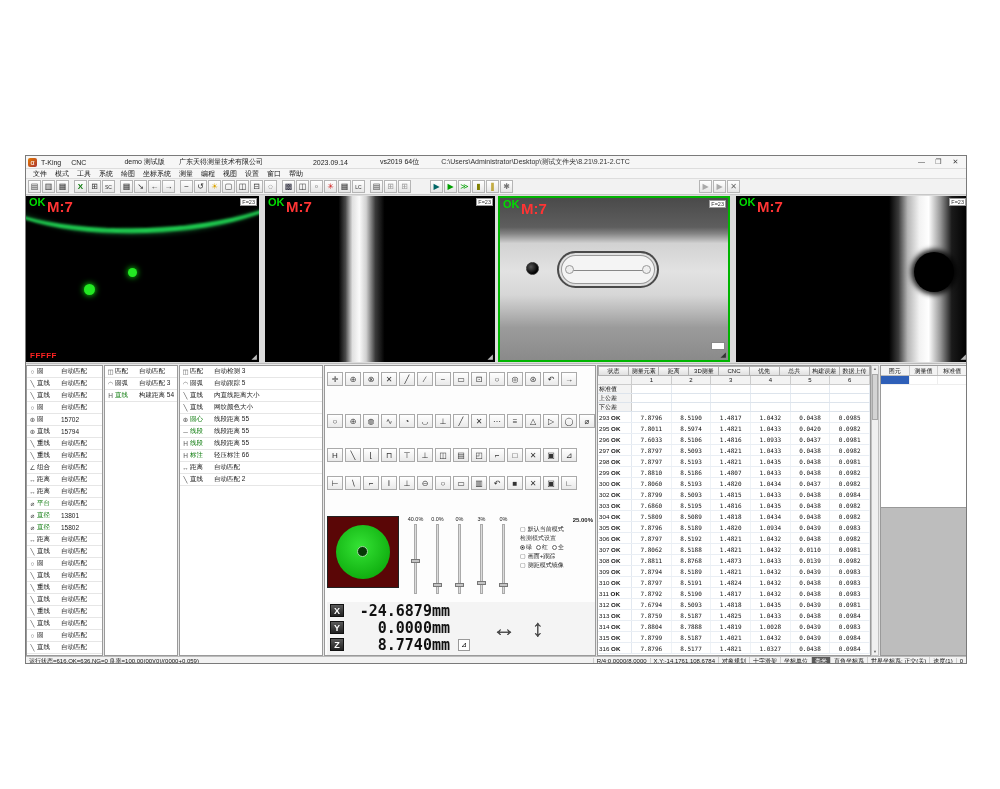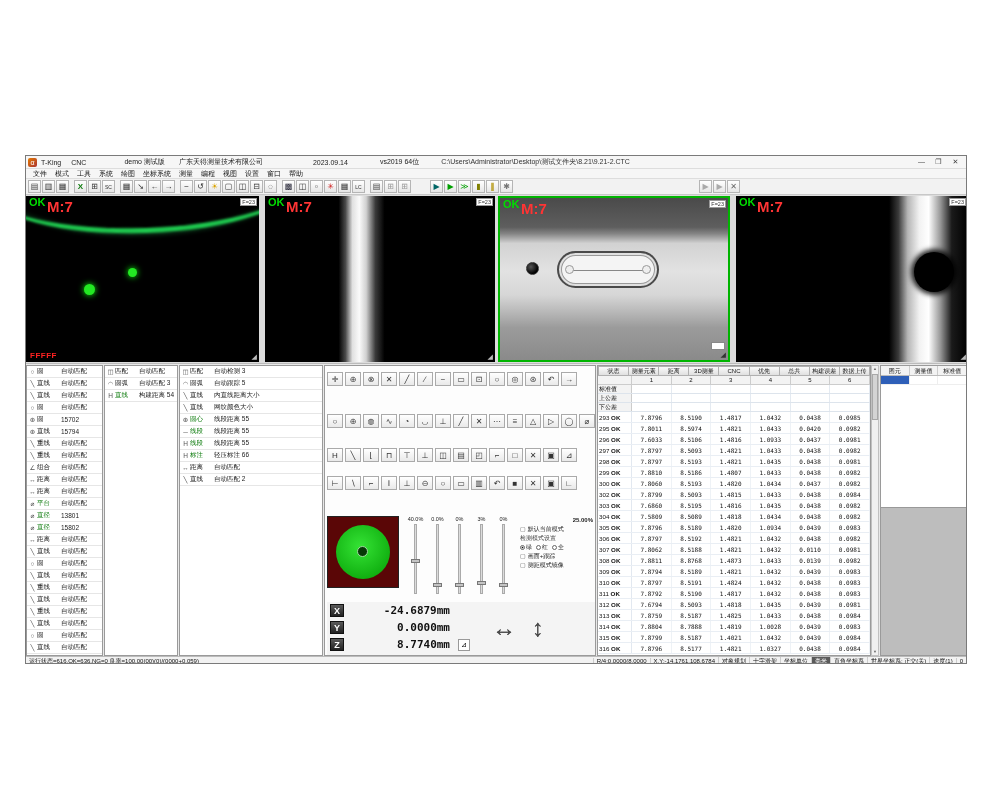--- a/index.html
+++ b/index.html
@@ -101,21 +101,21 @@
   .cbx { font-size:6px; color:#555; }
   .radios { gap:4px; }
   .radio { display:inline-flex; align-items:center; gap:1px; }
   .rdot { width:5px; height:5px; border:1px solid #666; border-radius:50%; display:inline-block; background:#fff; }
   .radio:first-of-type .rdot { background:radial-gradient(circle,#111 40%,#fff 50%); }
   .radio em { font-style:normal; }
   .dro { position:absolute; left:2px; top:236px; width:268px; height:53px; background:#f4f4f4; }
   .drorow { display:flex; align-items:center; height:17px; padding-left:3px; }
   .droicon { width:14px; height:13px; background:linear-gradient(#5a5a5a,#222); color:#fff; font-weight:bold;
              font-size:9px; text-align:center; line-height:13px; margin-right:6px; border:1px solid #111; flex:none; }
-  .droval { width:100px; text-align:right; font-family:"DejaVu Sans Mono", monospace; font-size:11px; font-weight:bold; color:#111; }
+  .droval { width:100px; text-align:right; font-family:"DejaVu Sans Mono", monospace; font-size:15px; font-weight:bold; color:#111; }
   .zbtn { width:12px; height:12px; margin-left:8px; border:1px solid #999; background:#fff; font-size:7px; line-height:10px; padding:0; }
   .droarrows { position:absolute; left:165px; top:12px; font-size:24px; color:#4a4a4a; display:flex; gap:16px;
                font-weight:bold; text-shadow:0 0 .5px #444; }
 
   
   .datatable { left:571px; width:274px; }
   .tabs { display:flex; height:10px; }
   .tab { flex:1; border:1px solid #b0b0b0; border-left:none; background:linear-gradient(#fafafa,#e0e0e0);
          font-size:6px; text-align:center; line-height:9px; white-space:nowrap; overflow:hidden; }
   .tab:first-of-type { border-left:1px solid #b0b0b0; }

